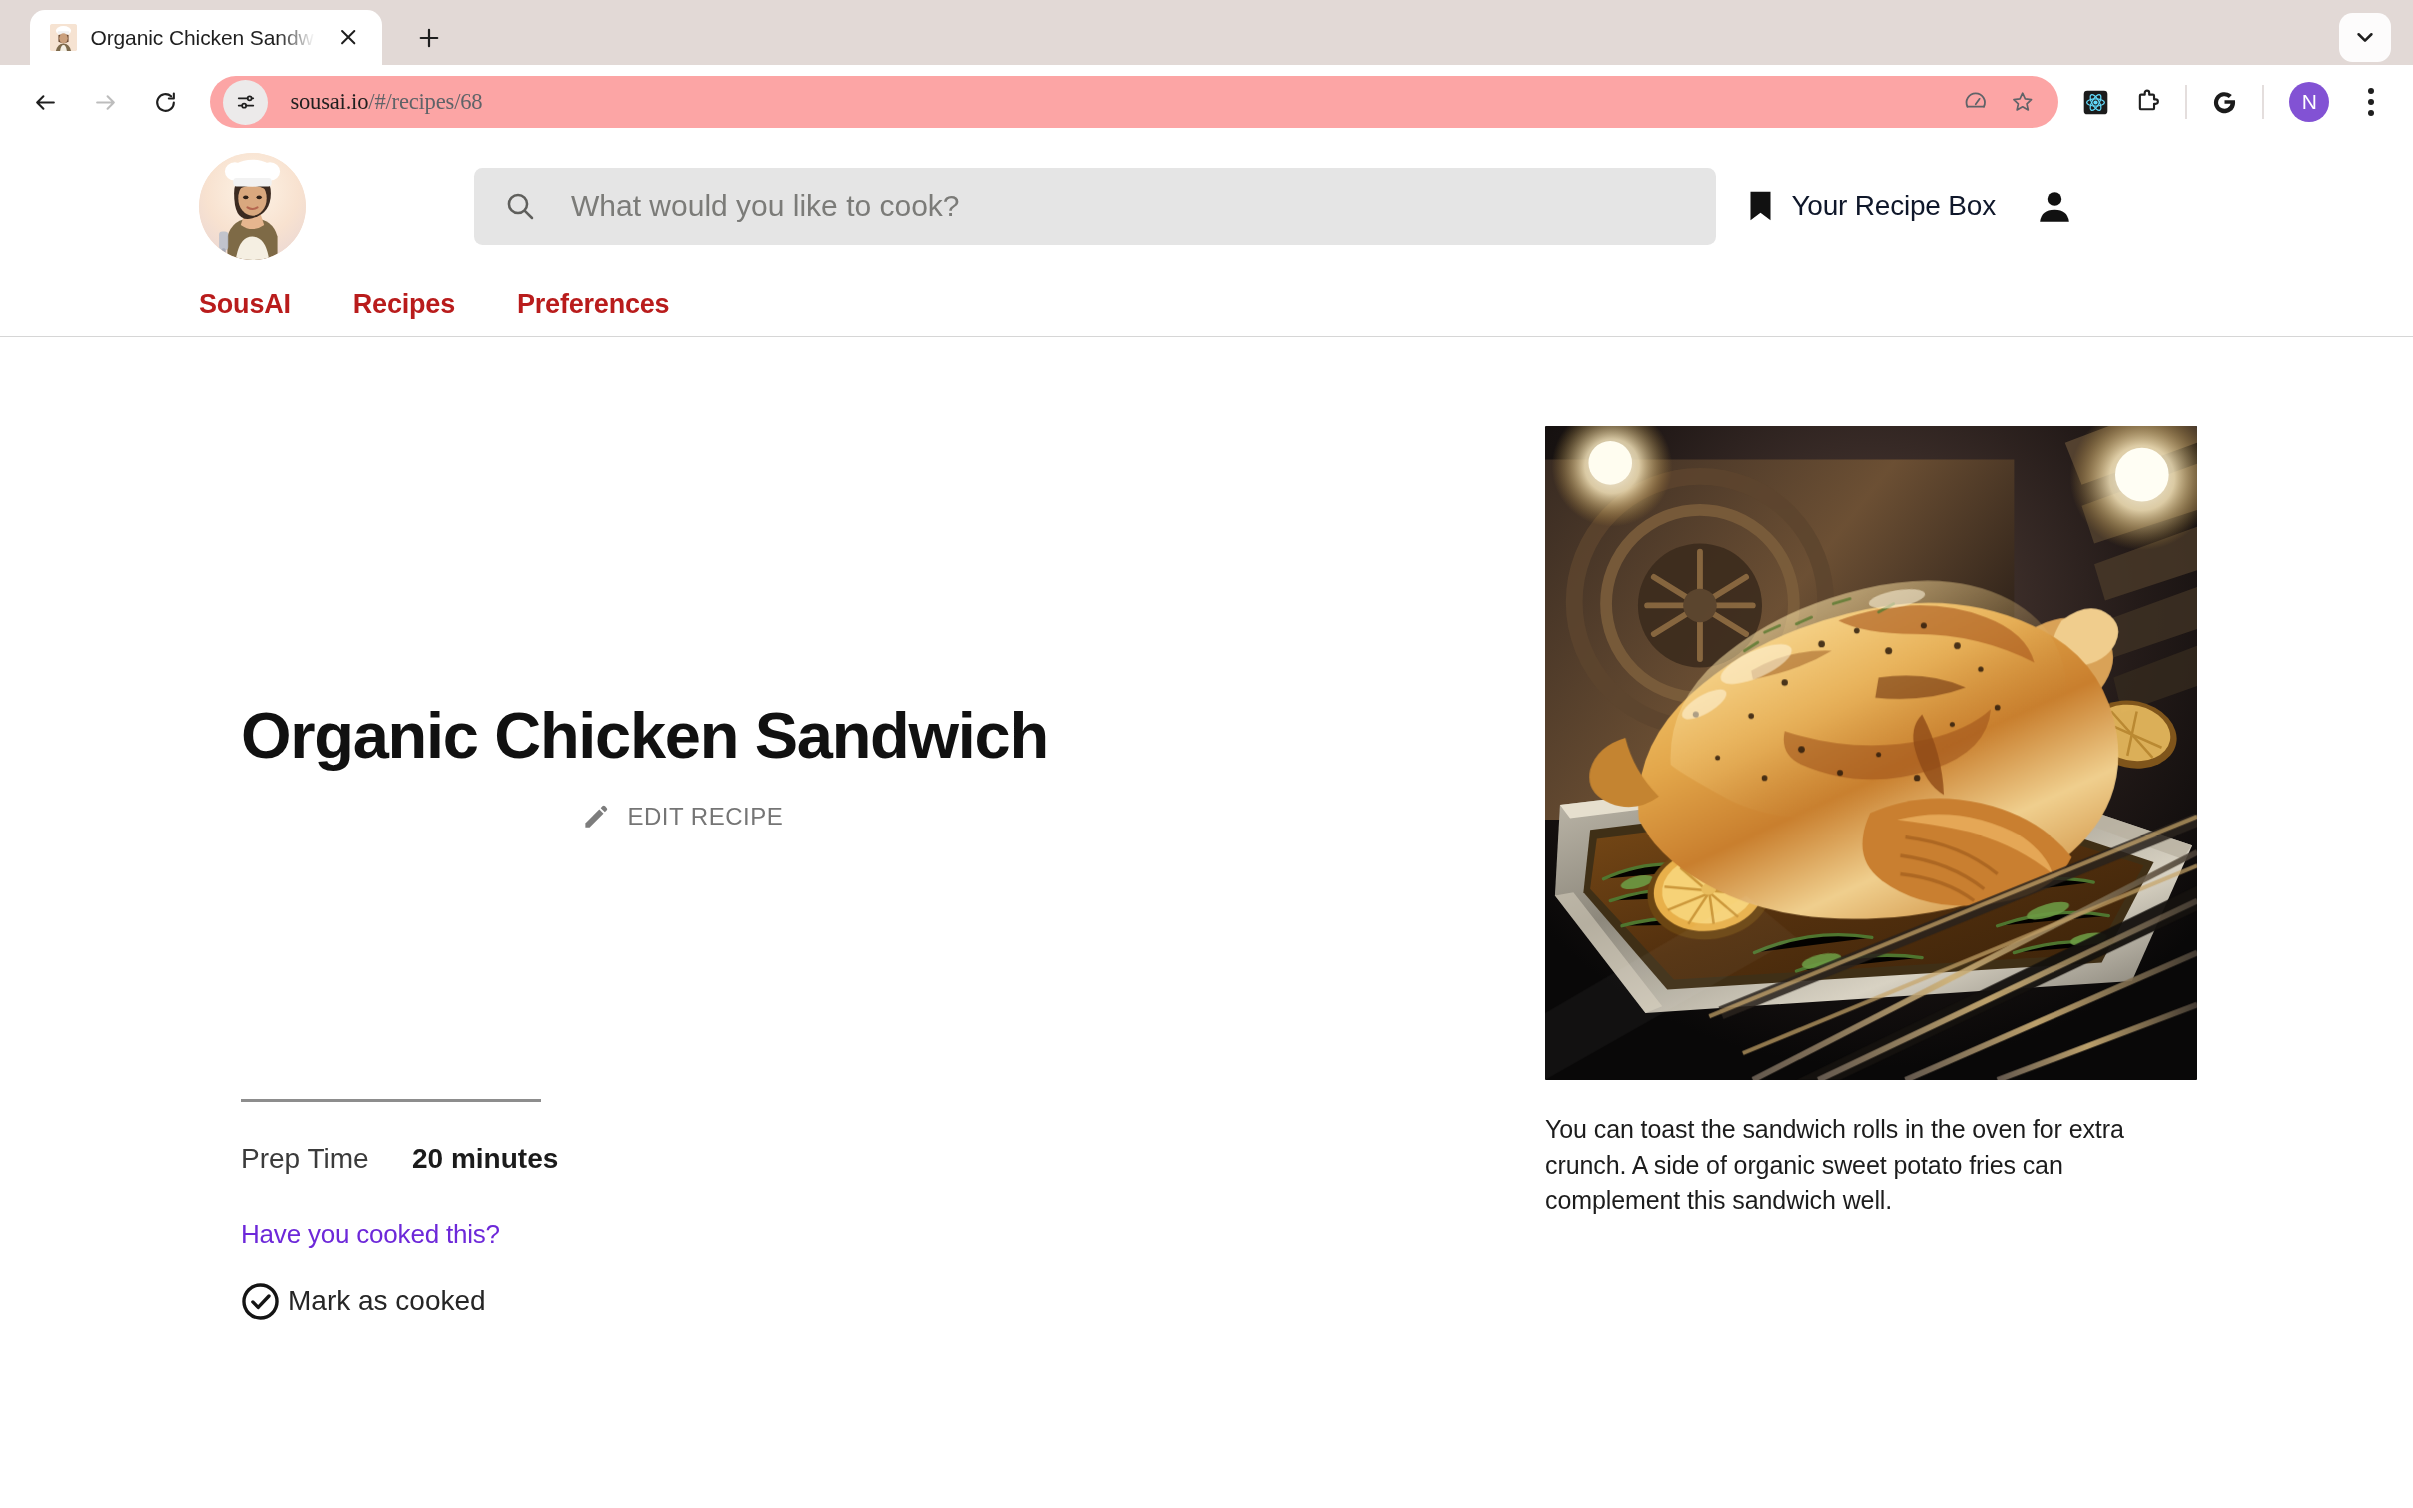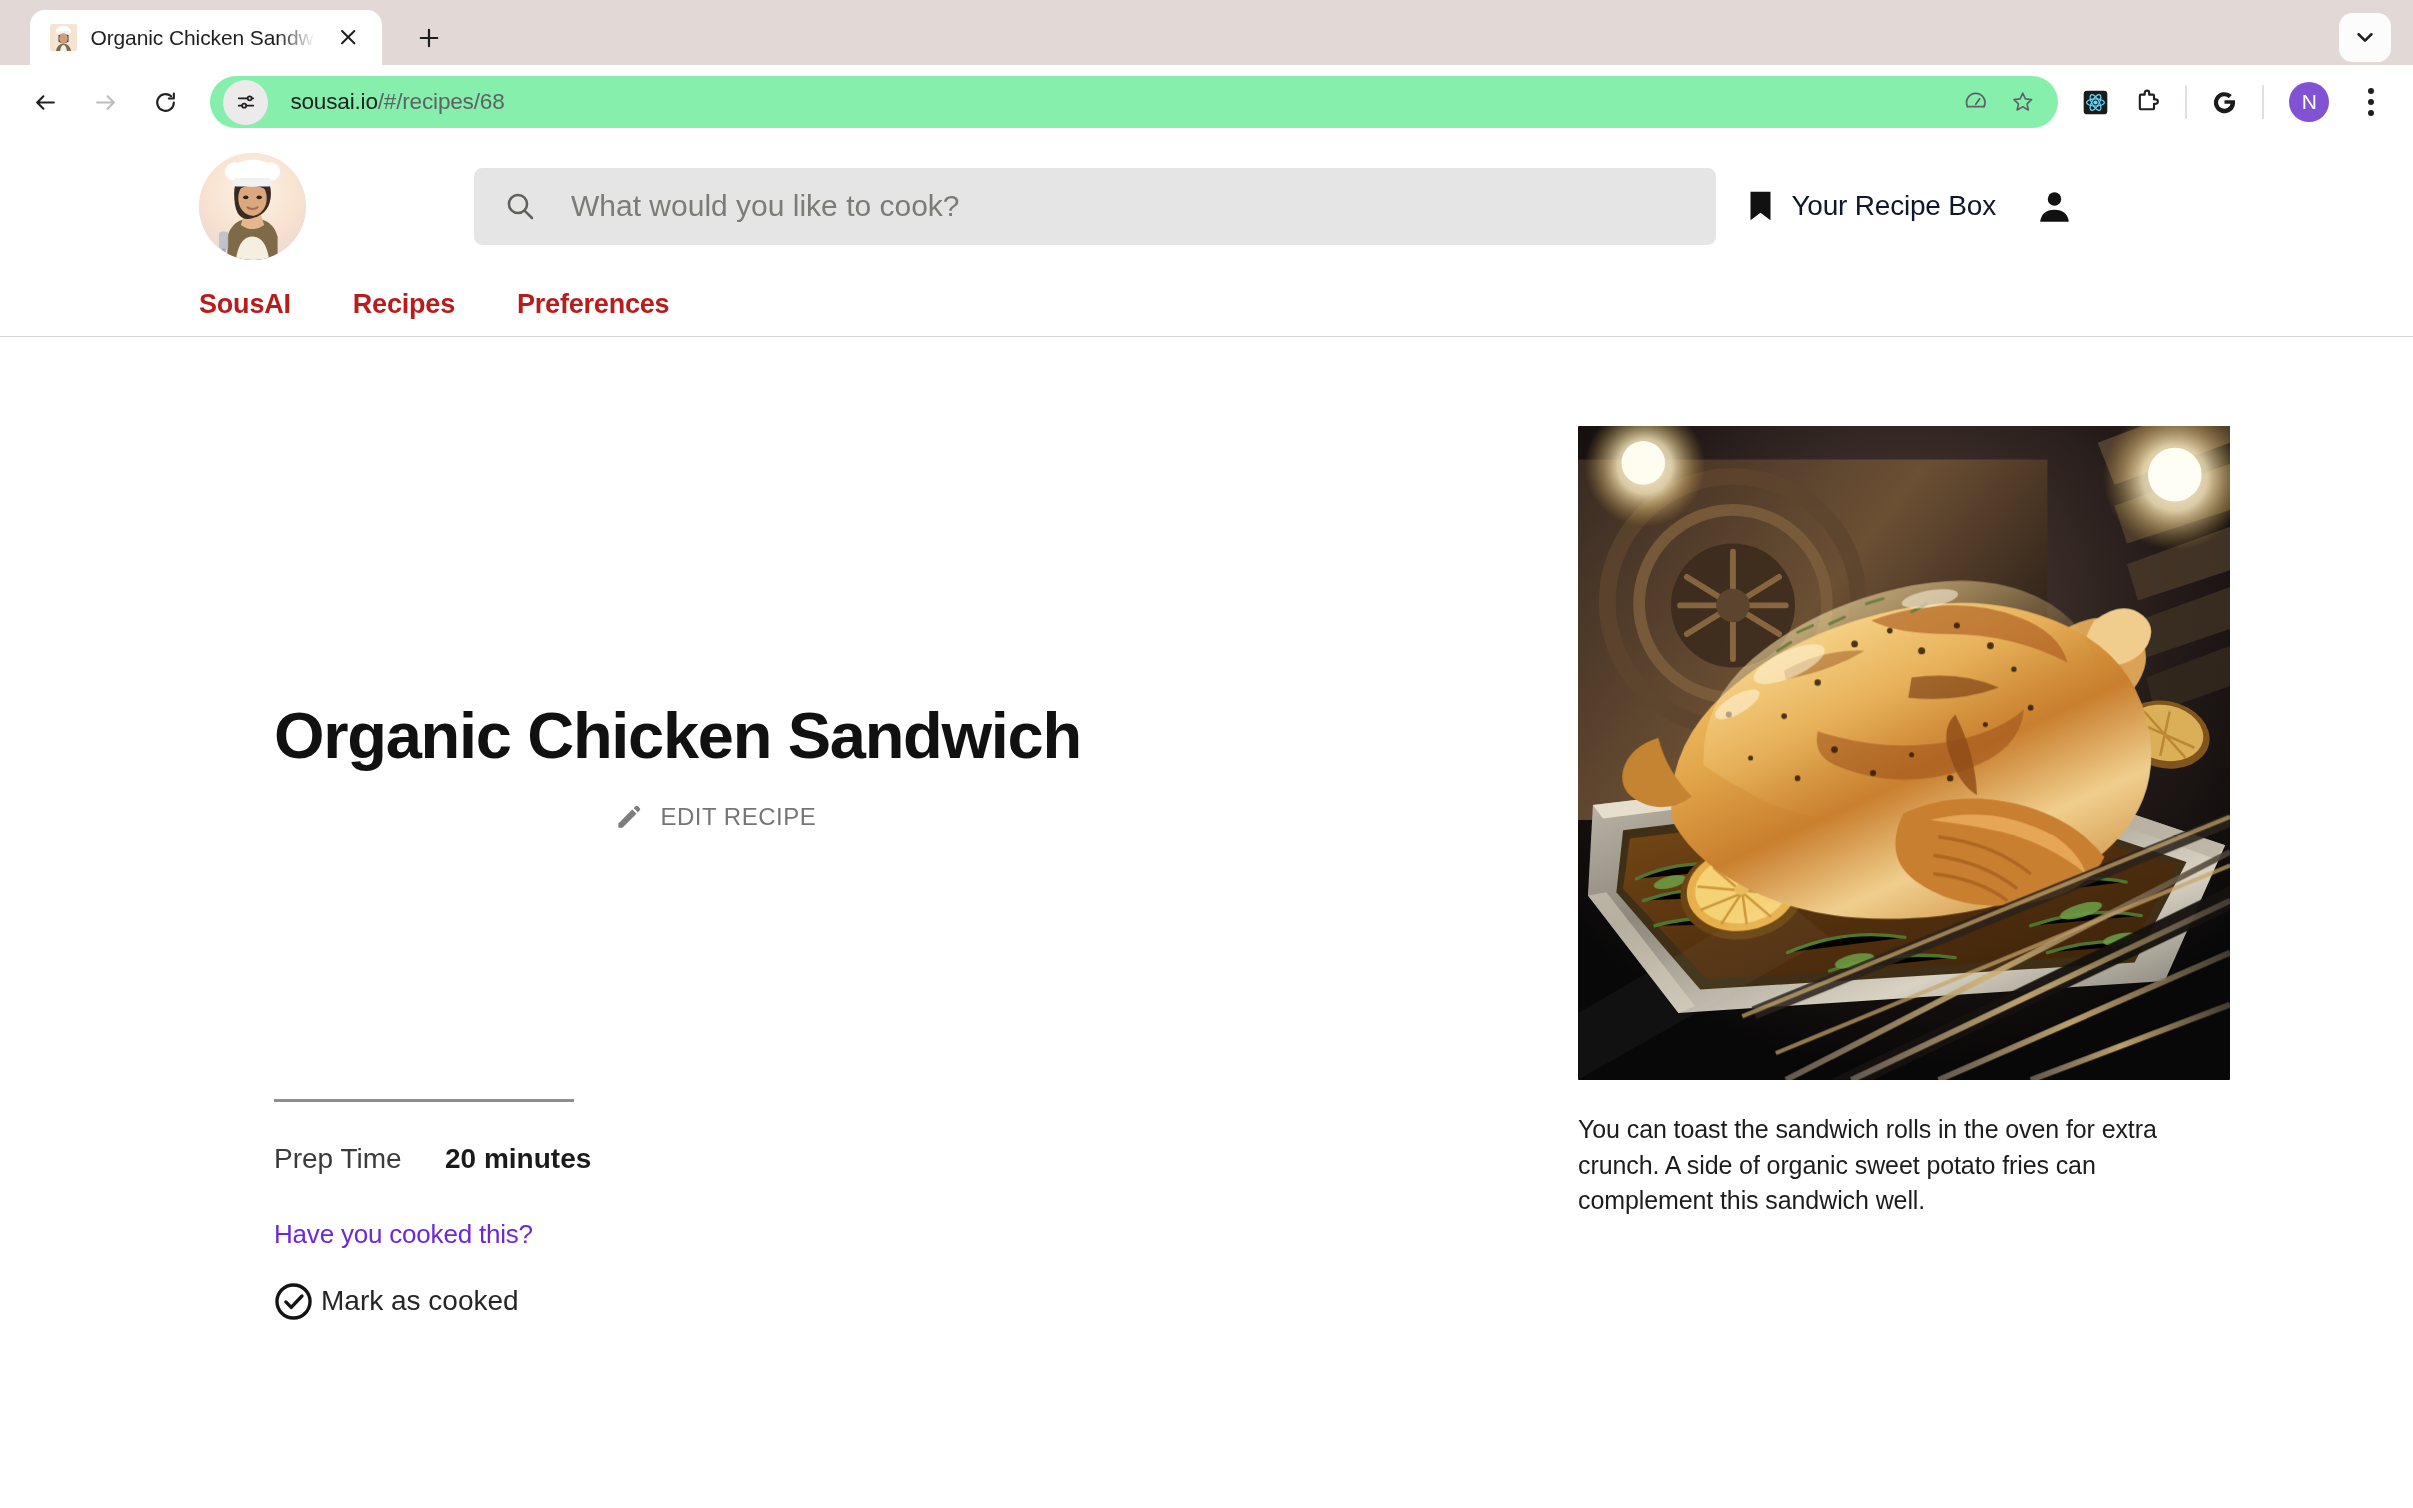--- a/index.html
+++ b/index.html
@@ -108,29 +108,30 @@
     width: 60px; height: 60px;
     display: flex; align-items: center; justify-content: center;
     border-radius: 50%;
     flex: 0 0 60px;
   }
   .nav-btn svg { width: 25px; height: 25px; }
 
   .omnibox {
     flex: 1;
     height: 52px;
-    background: #86efac;
+    background: #fca5a5;
     border-radius: 28.5px;
     display: flex;
     align-items: center;
     margin-left: 15px;
     margin-right: 11.7px;
     padding-left: 8.4px;
     padding-right: 11.7px;
     min-width: 0;
+    font-family: Liberation Serif, serif;
   }
 
   .omni-badge {
     width: 45px; height: 45px;
     border-radius: 50%;
     background: #eceaea;
     display: flex; align-items: center; justify-content: center;
     flex: 0 0 45px;
     margin-left: 5px;
   }
@@ -286,21 +287,20 @@
     margin-right: 62px;
     white-space: nowrap;
   }
 
   
   .content {
     display: flex;
     padding-top: 77px;
     position: relative;
     height: calc(100% - 199px);
-    margin-left: 33px;
   }
 
   .col-left {
     width: 1425px;
     flex: 0 0 1425px;
     position: relative;
   }
 
   .recipe-title {
     font-size: 65px;

